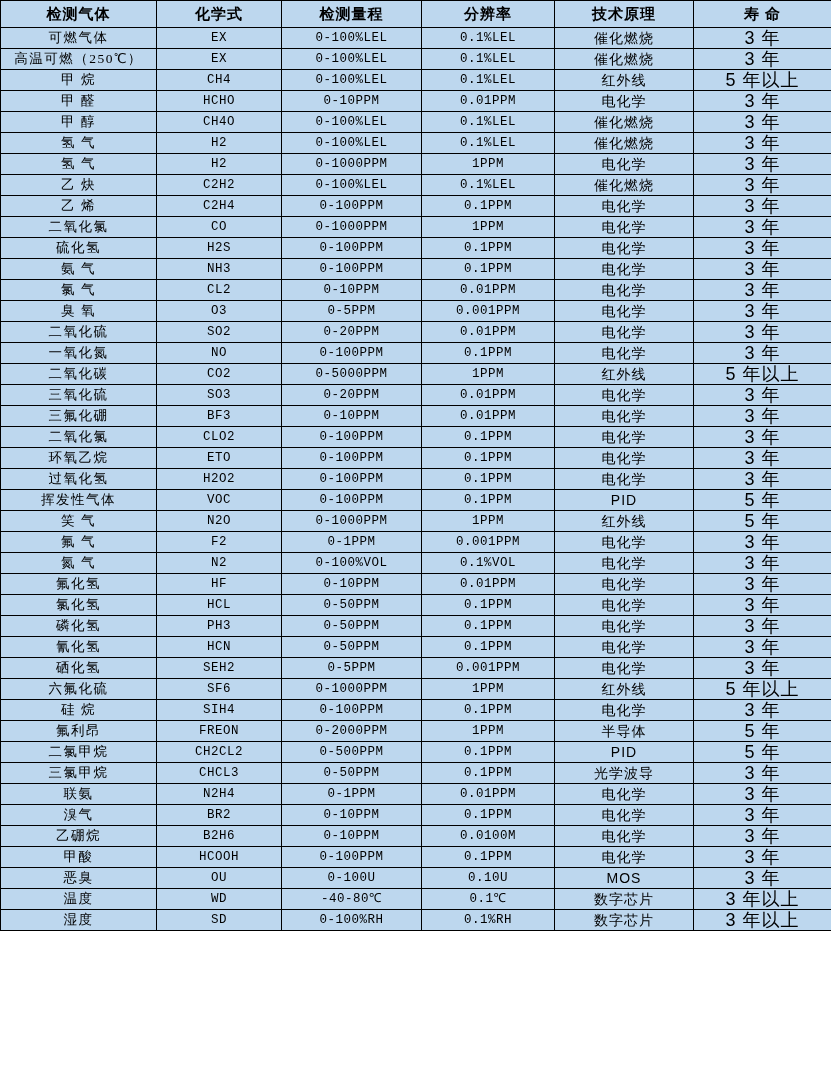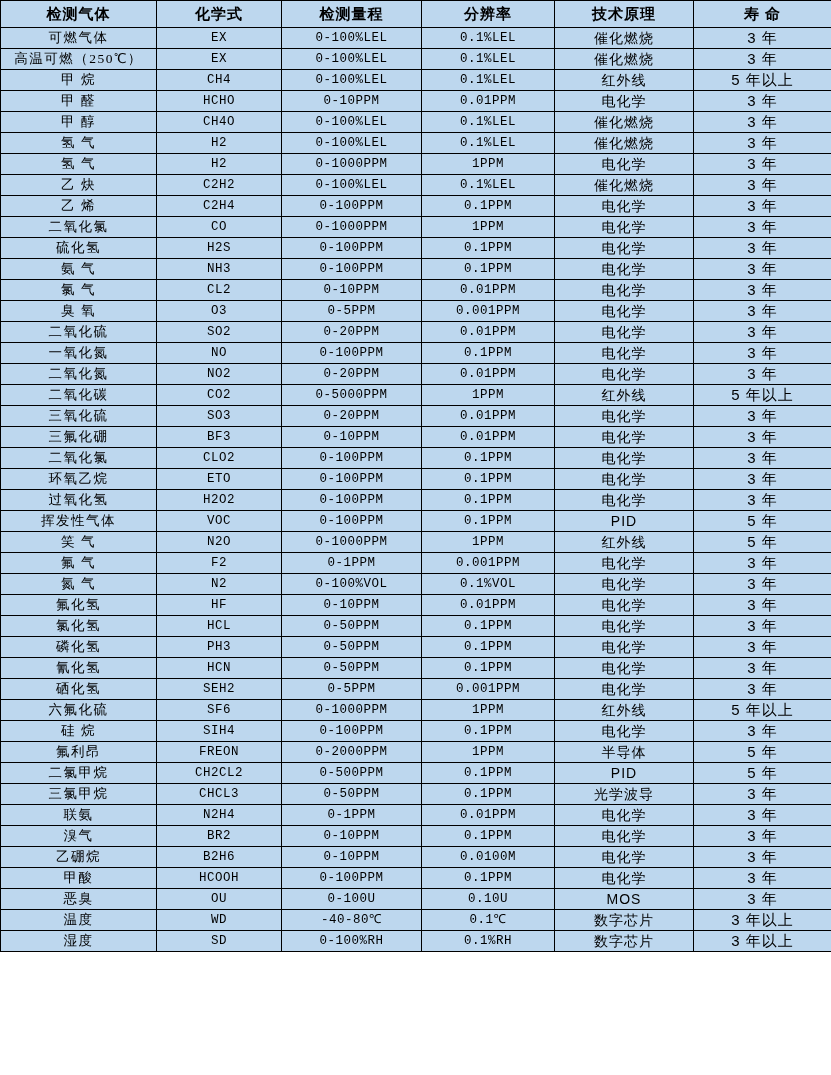--- a/index.html
+++ b/index.html
@@ -65,21 +65,21 @@
   table.gas-table tbody td.resolution {
     font-family: "Liberation Mono", monospace;
     font-size: 12.5px;
     letter-spacing: 0.5px;
   }
   table.gas-table tbody td.principle {
     font-size: 14px;
     letter-spacing: 1px;
   }
   table.gas-table tbody td.life {
-    font-size: 15px;
+    font-size: 18px;
     letter-spacing: 1px;
   }
 </style>
 </head>
 <body>
 
 <div id="sheet">
   <table class="gas-table">
     <colgroup>
       <col class="c0">
@@ -222,28 +222,20 @@
         </tr>
         <tr>
           <td class="name">一氧化氮</td>
           <td class="formula">NO</td>
           <td class="range">0-100PPM</td>
           <td class="resolution">0.1PPM</td>
           <td class="principle">电化学</td>
           <td class="life">3 年</td>
         </tr>
         <tr>
-          <td class="name">二氧化氮</td>
-          <td class="formula">NO2</td>
-          <td class="range">0-20PPM</td>
-          <td class="resolution">0.01PPM</td>
-          <td class="principle">电化学</td>
-          <td class="life">3 年</td>
-        </tr>
-        <tr>
           <td class="name">二氧化碳</td>
           <td class="formula">CO2</td>
           <td class="range">0-5000PPM</td>
           <td class="resolution">1PPM</td>
           <td class="principle">红外线</td>
           <td class="life">5 年以上</td>
         </tr>
         <tr>
           <td class="name">三氧化硫</td>
           <td class="formula">SO3</td>

